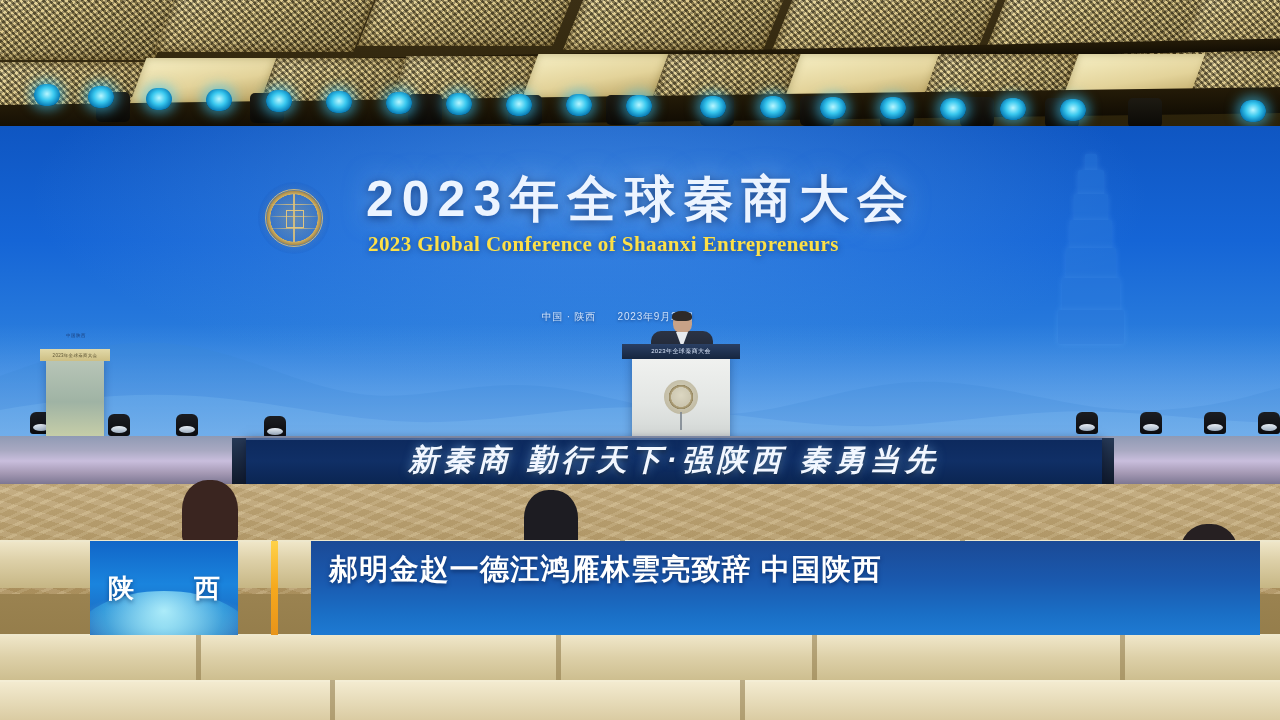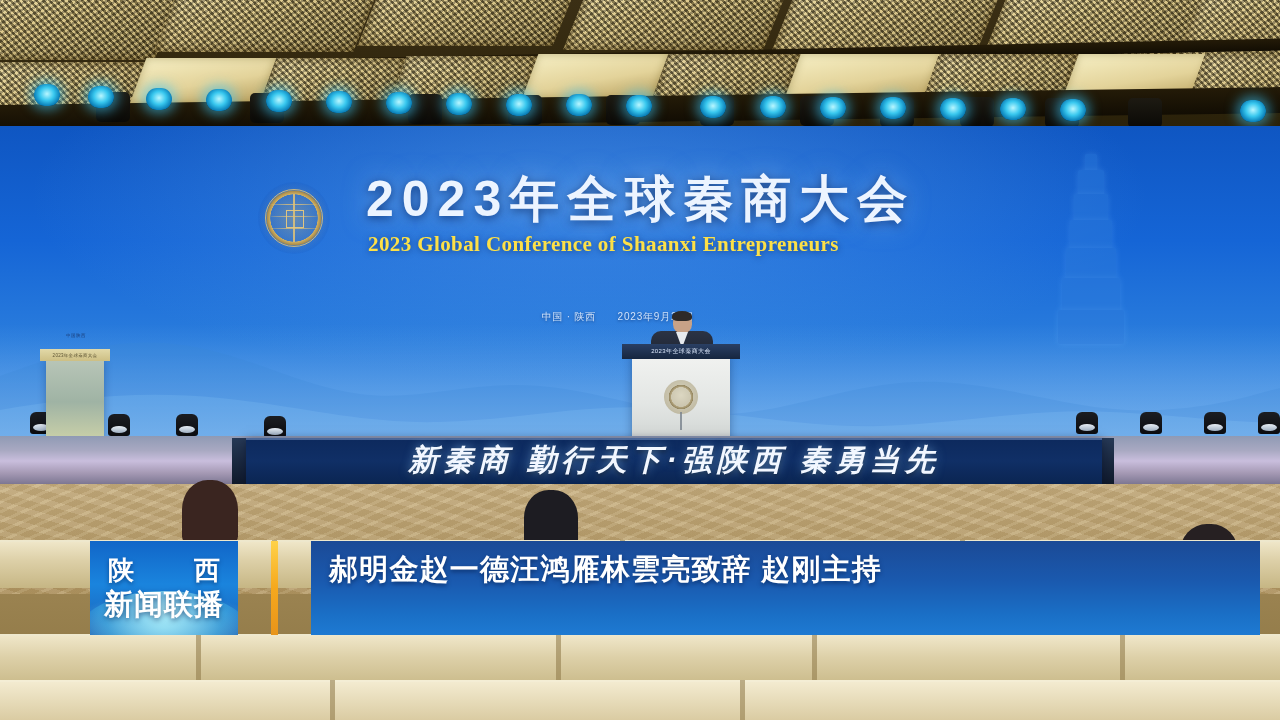--- a/index.html
+++ b/index.html
@@ -448,21 +448,20 @@
     <div class="chairrow" style="top:196px;height:40px;background:linear-gradient(180deg,#f3ebd0,#d9caa0);"></div>
     <div class="chairgap" style="left:330px;top:196px;height:40px;"></div>
     <div class="chairgap" style="left:740px;top:196px;height:40px;"></div>
   </div>
 
 
   <div class="lt">
     <div class="lt-badge">
       <div class="globe"></div>
       <div class="b1">陕　西</div>
-      <div class="b2">新闻联播</div>
     </div>
     <div class="lt-div"></div>
     <div class="lt-text">
-      <div class="lt-l2">郝明金赵一德汪鸿雁林雲亮致辞 赵刚主持</div>
+      <div class="lt-l2">郝明金赵一德汪鸿雁林雲亮致辞 中国陕西</div>
     </div>
   </div>
 
 </div>
 
 </body></html>

